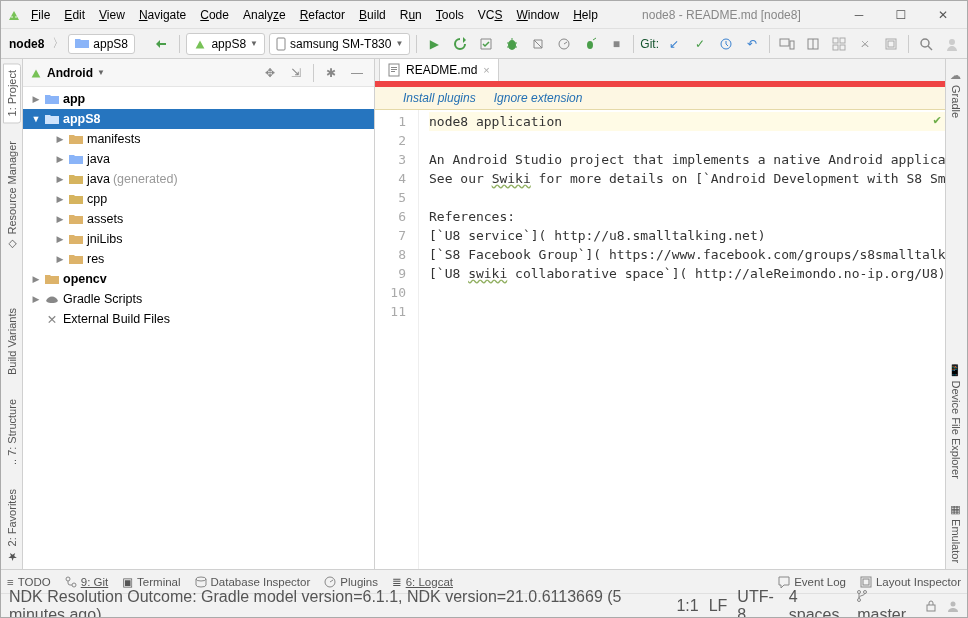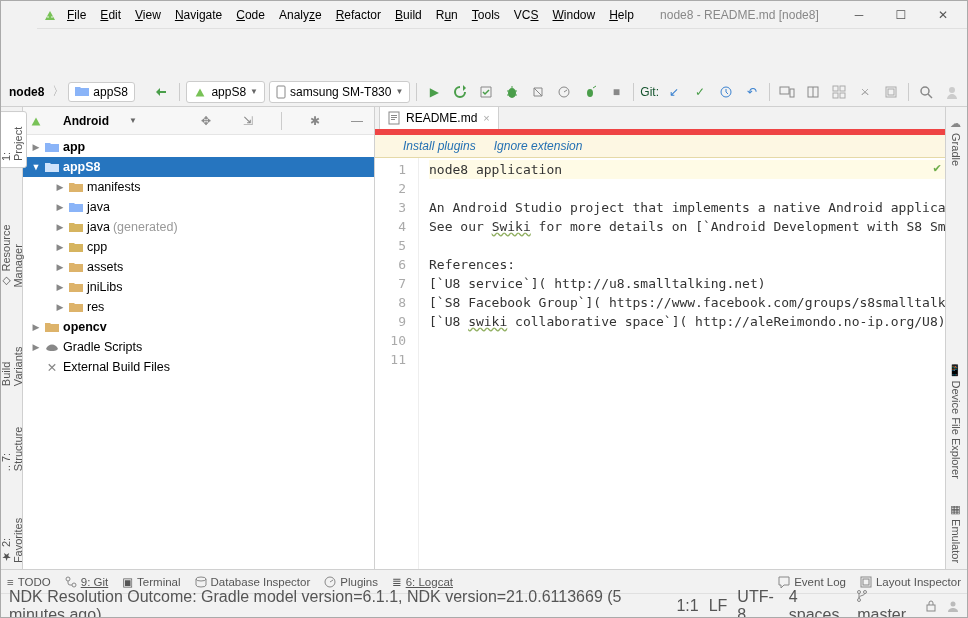--- a/index.html
+++ b/index.html
@@ -1,38 +1,38 @@
 <!DOCTYPE html>
 <html><head>
 <meta charset="utf-8">
 <style>
 * { box-sizing: border-box; margin: 0; padding: 0; }
 body { font-family: "Segoe UI", Arial, sans-serif; font-size: 12px; color: #000; background: #f2f2f2; overflow: hidden; width: 968px; height: 618px; border: 1px solid #aaa; display: flex; flex-direction: column; }
-.menubar { display: flex; align-items: center; height: 28px; background: #f2f2f2; padding: 0 4px; gap: 2px; border-bottom: 1px solid #e0e0e0; margin-left: 36px; }
+.menubar { display: flex; align-items: center; height: 28px; background: #f2f2f2; padding: 0 4px; gap: 2px; border-bottom: 1px solid #e0e0e0; }
 .menubar .mlogo { width: 18px; height: 18px; display:inline-flex; align-items:center; justify-content:center; }
 .menubar .mitem { padding: 3px 6px; cursor: default; }
 .menubar .mitem u { text-decoration: underline; }
 .menubar .wtitle { flex: 1; text-align: center; color: #888; font-size: 12px; }
 .menubar .winctl { width: 40px; height: 24px; display: inline-flex; align-items: center; justify-content: center; color: #555; }
-.navbar { display: flex; align-items: center; height: 30px; background: #f2f2f2; padding: 0 4px; gap: 4px; border-bottom: 1px solid #d0d0d0; margin-top: 48px; }
+.navbar { display: flex; align-items: center; height: 30px; background: #f2f2f2; padding: 0 4px; gap: 4px; border-bottom: 1px solid #d0d0d0; }
 .navbar .crumb { font-weight: bold; padding: 2px 4px; }
 .navbar .crumb2 { background: #fff; border:1px solid #ccc; border-radius:3px; padding: 2px 6px; display:flex; align-items:center; gap:4px;}
 .navbar .sep { color: #999; }
 .toolbtn { width: 22px; height: 22px; display: inline-flex; align-items: center; justify-content: center; border-radius: 3px; }
 .combo { border: 1px solid #ccc; background: #fff; padding: 2px 6px; border-radius: 3px; display: flex; align-items: center; gap: 4px; height: 22px; }
 .tri { font-size: 8px; color: #666; }
 .vsep { width: 1px; height: 18px; background: #ccc; margin: 0 2px; }
 .main { flex: 1; display: flex; min-height: 0; }
 .leftgutter, .rightgutter { width: 22px; background: #f2f2f2; border-right: 1px solid #d0d0d0; display: flex; flex-direction: column; align-items: center; padding-top: 4px; gap: 12px; }
 .rightgutter { border-right: none; border-left: 1px solid #d0d0d0; }
 .vtab { writing-mode: vertical-rl; transform: rotate(180deg); padding: 6px 2px; font-size: 11px; color: #555; cursor: default; }
 .rightgutter .vtab { transform: none; }
 .vtab.active { background: #fff; border: 1px solid #ccc; border-radius: 3px 0 0 3px; }
 .projpanel { width: 352px; background: #fff; border-right: 1px solid #d0d0d0; display: flex; flex-direction: column; }
-.projhead { height: 28px; display: flex; align-items: center; padding: 0 6px; gap: 20px; border-bottom: 1px solid #e5e5e5; background: #f7f7f7; justify-content: space-between; }
+.projhead { height: 28px; display: flex; align-items: center; padding: 0 6px; gap: 4px; border-bottom: 1px solid #e5e5e5; background: #f7f7f7; justify-content: space-between; }
 .projhead .title { font-weight: bold; }
 .projhead .spacer { flex: 1; }
 .tree { flex: 1; overflow: auto; padding: 2px 0; font-size: 12.5px; }
 .trow { display: flex; align-items: center; height: 20px; padding-left: 6px; gap: 3px; }
 .trow.sel { background: #2675bf; color: #fff; }
 .trow .arrow { width: 10px; font-size: 9px; color: #888; display:inline-block; text-align:center;}
 .trow.sel .arrow { color: #fff; }
 .trow .ticon { width: 16px; height: 14px; display:inline-flex; align-items:center; justify-content:center; }
 .trow .gen { color: #999; }
 .folder-svg { width:14px; height:11px; }

